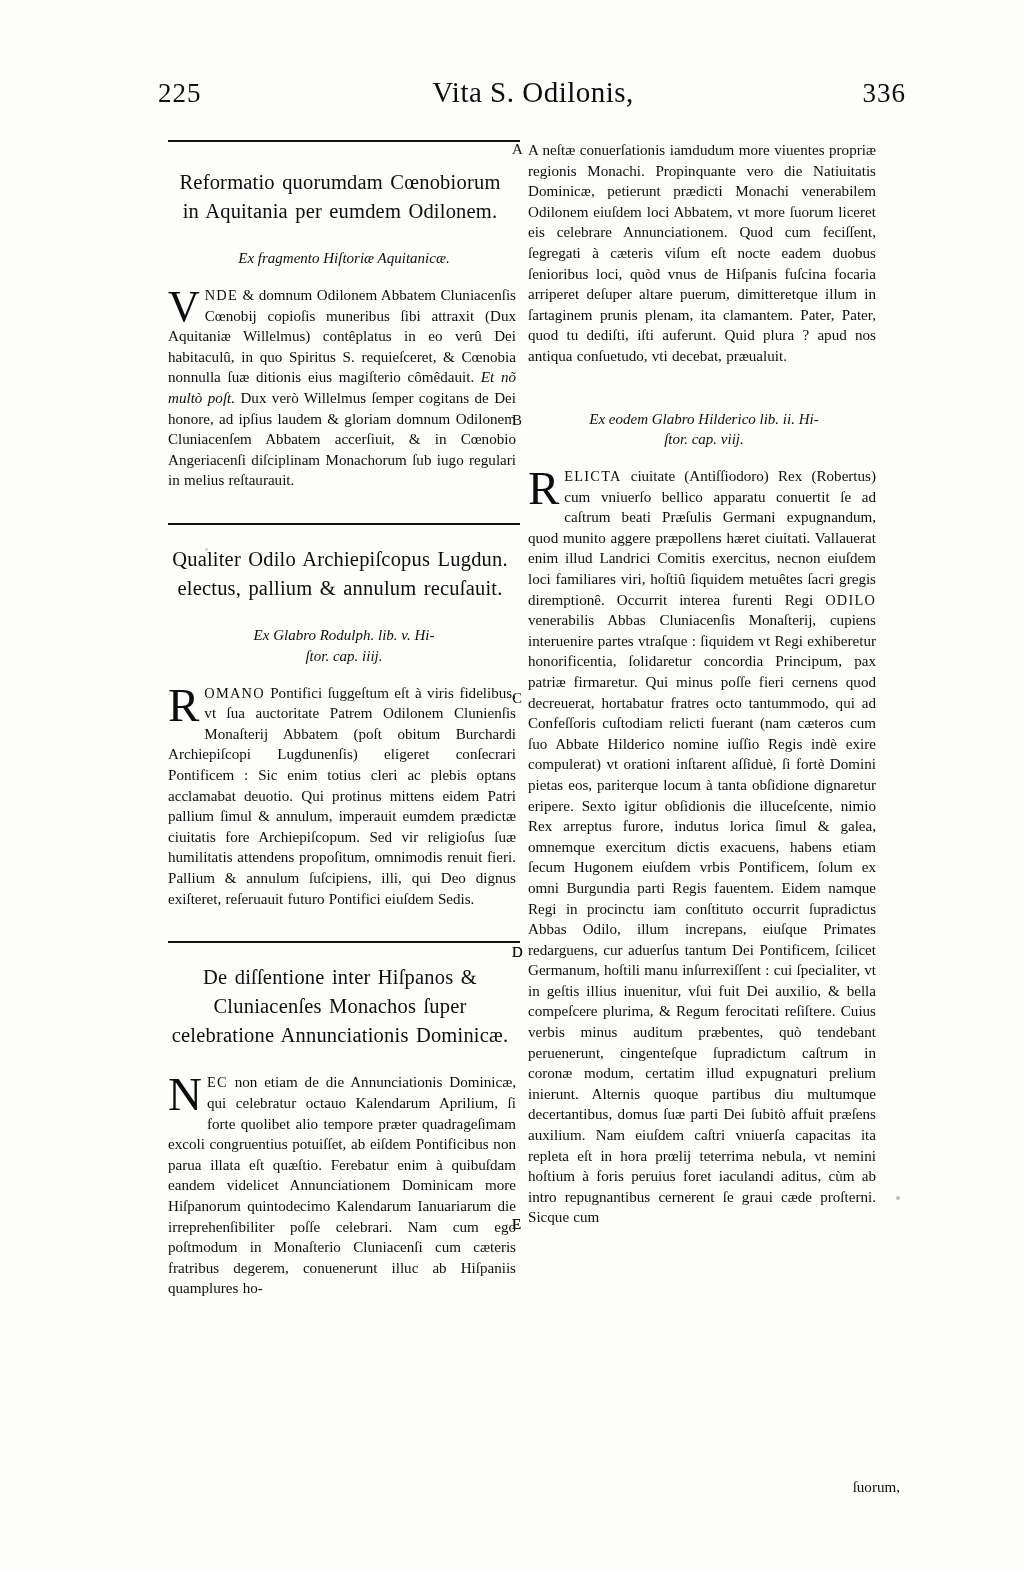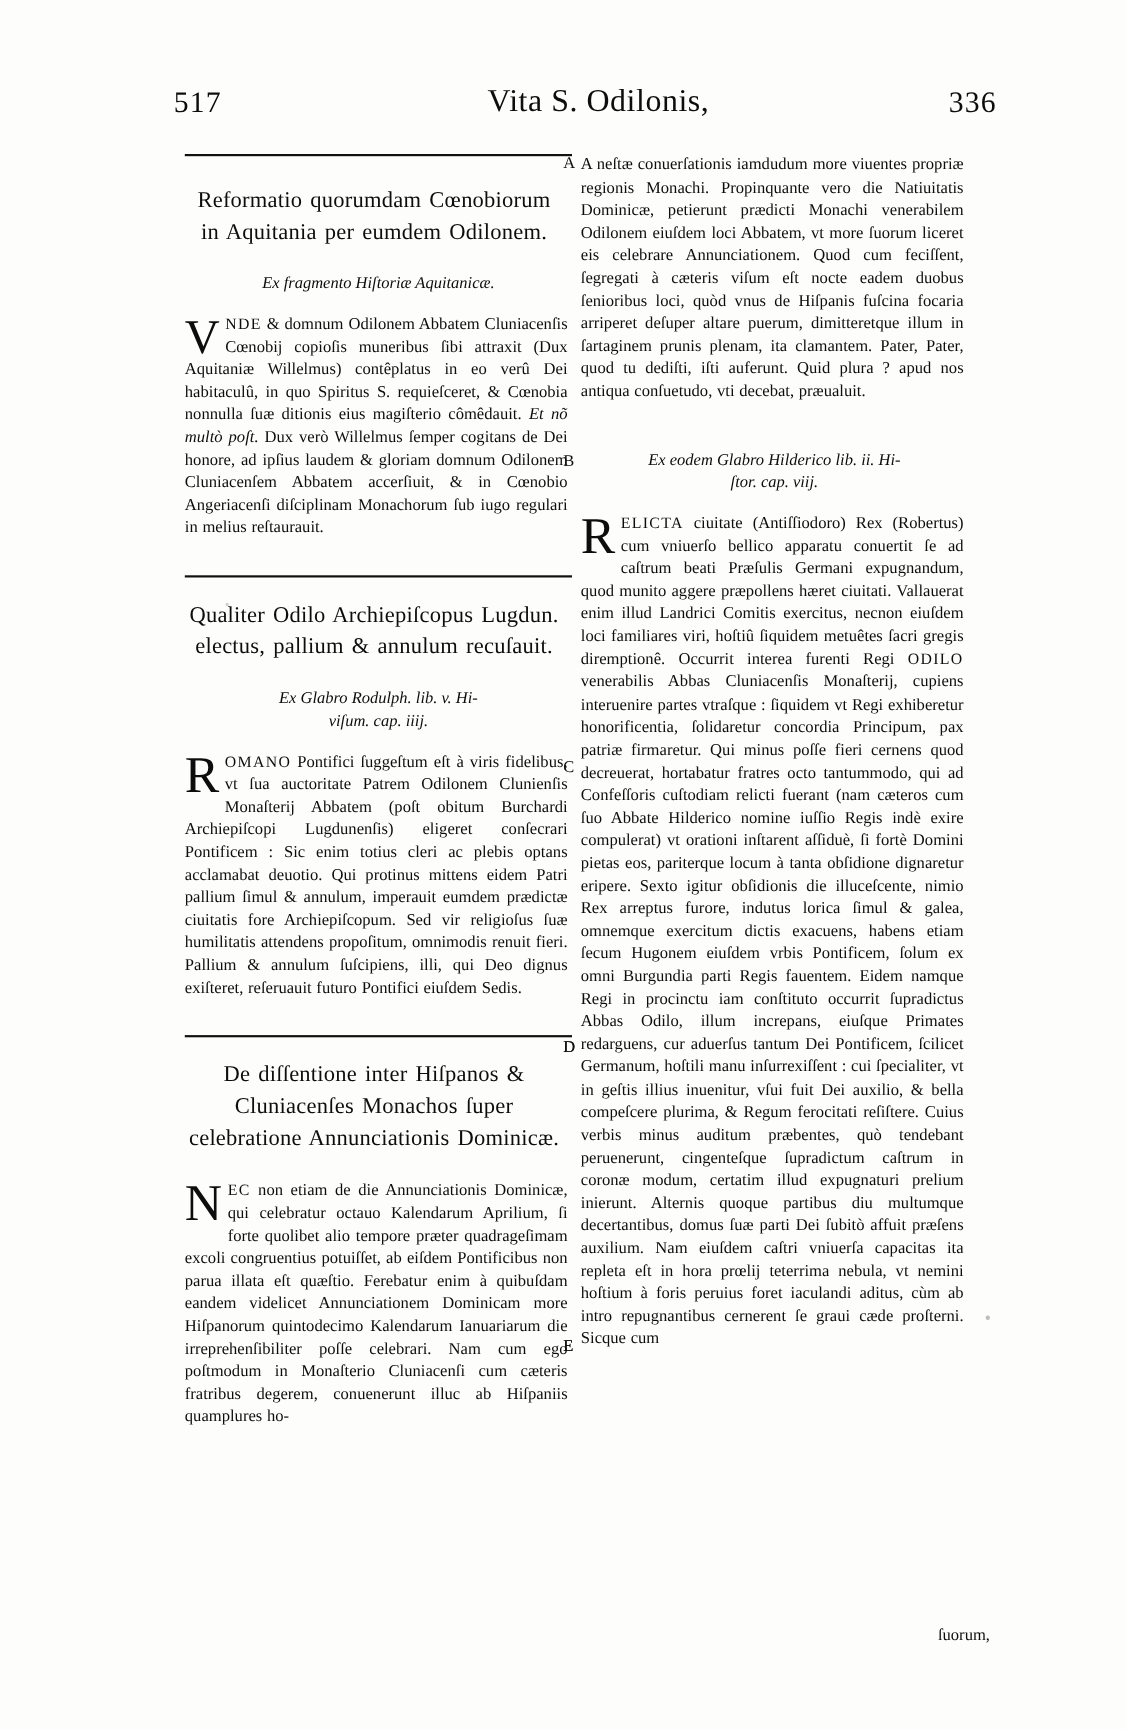--- a/index.html
+++ b/index.html
@@ -32,21 +32,21 @@
     position: absolute;
     top: 0;
     font-size: 27px;
     letter-spacing: 1px;
   }
   .folio.left  { left: 8px; }
   .folio.right { right: 4px; }
   #head-title {
     position: absolute;
     top: -2px;
-    left: 14px;
+    left: 3px;
     width: 100%;
     text-align: center;
     font-size: 29px;
     letter-spacing: 0.5px;
   }
 
   
   .column {
     position: absolute;
     top: 140px;
@@ -135,21 +135,21 @@
     background: #8a8a86;
     border-radius: 50%;
   }
 </style>
 </head>
 <body>
 
 <div id="page">
 
   <div id="running-head">
-    <span class="folio left">517</span>
+    <span class="folio left">225</span>
     <span id="head-title">Vita S. Odilonis,</span>
     <span class="folio right">336</span>
   </div>
 
   <div class="column" id="col-left">
 
     <hr class="rule top">
 
     <div class="section-title">Reformatio quorumdam Cœnobiorum in Aquitania per eumdem Odilonem.</div>
     <div class="source-line">Ex fragmento Hiſtoriæ Aquitanicæ.</div>
@@ -157,21 +157,21 @@
     <p class="body">
       <span class="dropcap">V</span><span class="smallcaps">NDE</span><span> &amp; domnum Odilonem Abbatem Cluniacenſis Cœnobij copioſis muneribus ſibi attraxit (Dux Aquitaniæ Willelmus) contêplatus in eo verû Dei habitaculû, in quo Spiritus S. requieſceret, &amp; Cœnobia nonnulla ſuæ ditionis eius magiſterio cômêdauit.</span><span class="ital"> Et nõ multò poſt.</span><span> Dux verò Willelmus ſemper cogitans de Dei honore, ad ipſius laudem &amp; gloriam domnum Odilonem Cluniacenſem Abbatem accerſiuit, &amp; in Cœnobio Angeriacenſi diſciplinam Monachorum ſub iugo regulari in melius reſtaurauit.</span>
     </p>
 
     <div class="spacer-md"></div>
     <hr class="rule">
 
     <div class="section-title">Qualiter Odilo Archiepiſcopus Lugdun. electus, pallium &amp; annulum recuſauit.</div>
     <div class="source-line">
       <span>Ex Glabro Rodulph. lib. v. Hi-</span><br>
-      <span>viſum. cap. iiij.</span>
+      <span>ſtor. cap. iiij.</span>
     </div>
 
     <p class="body">
       <span class="dropcap tall">R</span><span class="smallcaps">OMANO</span><span> Pontifici ſuggeſtum eſt à viris fidelibus, vt ſua auctoritate Patrem Odilonem Clunienſis Monaſterij Abbatem (poſt obitum Burchardi Archiepiſcopi Lugdunenſis) eligeret conſecrari Pontificem : Sic enim totius cleri ac plebis optans acclamabat deuotio. Qui protinus mittens eidem Patri pallium ſimul &amp; annulum, imperauit eumdem prædictæ ciuitatis fore Archiepiſcopum. Sed vir religioſus ſuæ humilitatis attendens propoſitum, omnimodis renuit fieri. Pallium &amp; annulum ſuſcipiens, illi, qui Deo dignus exiſteret, reſeruauit futuro Pontifici eiuſdem Sedis.</span>
     </p>
 
     <div class="spacer-md"></div>
     <hr class="rule">
 
     <div class="section-title">De diſſentione inter Hiſpanos &amp; Cluniacenſes Monachos ſuper celebratione Annunciationis Dominicæ.</div>

